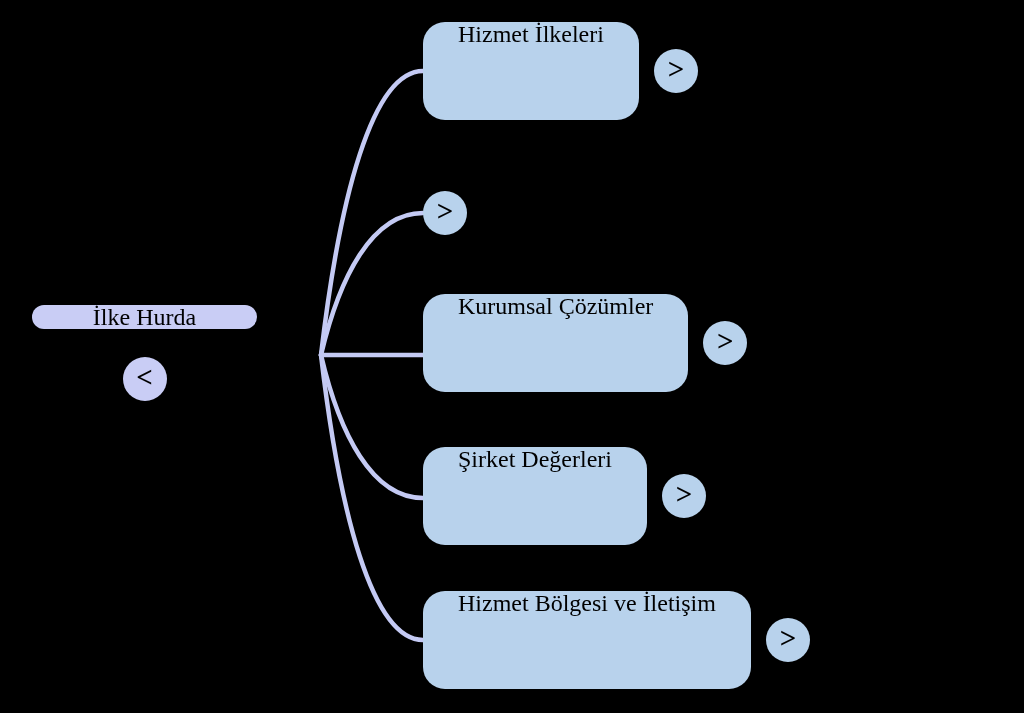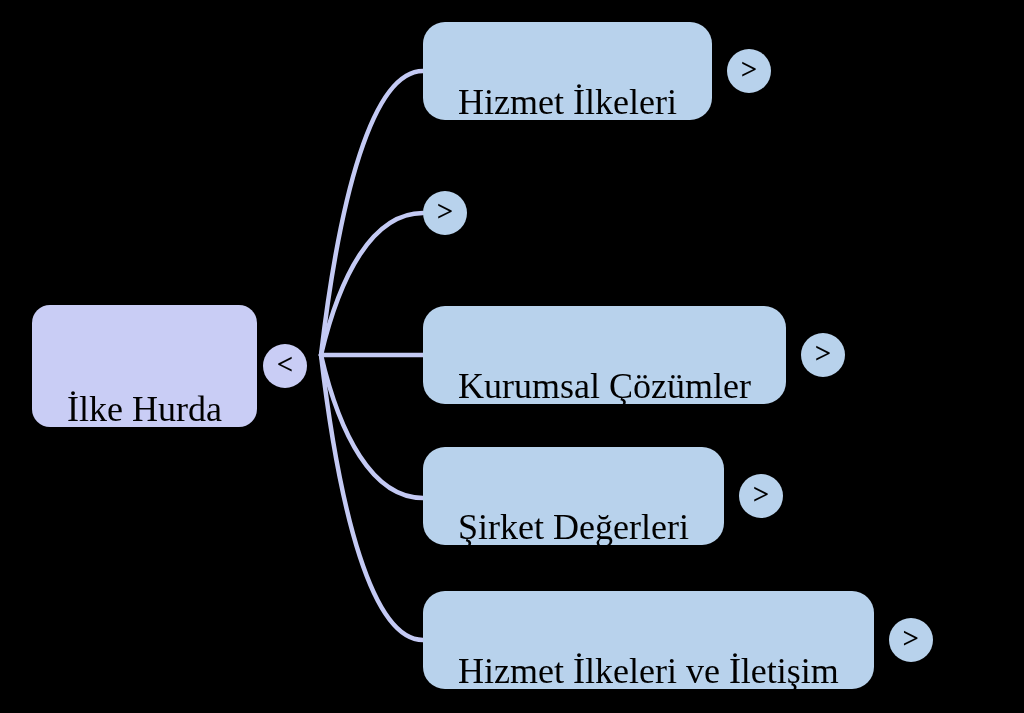--- a/index.html
+++ b/index.html
@@ -8,32 +8,32 @@
     --child-fill:#b8d2ec;
     --connector:#c4caf4;
     --text:#000000;
   }
   *{box-sizing:border-box;margin:0;padding:0;}
   html,body{width:1024px;height:713px;overflow:hidden;}
   body{background:var(--bg);font-family:"Liberation Serif",serif;}
   .stage{position:relative;width:1024px;height:713px;background:var(--bg);}
   svg.links{position:absolute;left:0;top:0;width:1024px;height:713px;display:block;}
   .row{position:absolute;display:flex;align-items:center;}
-  .root-row{left:32px;top:305px;height:122px;gap:6px;}
+  .root-row{left:32px;top:305px;height:89px;gap:28px;flex-direction:column;}
   .child-row{left:423px;height:98px;gap:15px;}
   .r1{top:22px}
   .r2{top:164px}
-  .r3{top:306px}
+  .r3{top:294px}
   .r4{top:447px}
   .r5{top:591px}
   .node{
-    display:flex;align-items:flex-end;height:100%;
+    display:flex;align-items:flex-start;height:100%;
     background:var(--child-fill);border-radius:22px;
     padding:0 35px;color:var(--text);
-    font-size:36px;line-height:1;white-space:nowrap;
+    font-size:24px;line-height:1;white-space:nowrap;
   }
   .root-node{
     background:var(--root-fill);border-radius:18px;
     width:225px;justify-content:center;padding:0 10px;
   }
   .toggle{
     width:44px;height:44px;border-radius:50%;
     background:var(--child-fill);border:none;cursor:pointer;
     display:flex;align-items:center;justify-content:center;
     color:var(--text);font-family:"Liberation Serif",serif;
@@ -92,20 +92,20 @@
     <div class="node">
       <span>Şirket Değerleri</span>
     </div>
     <button class="toggle">
       <span>&gt;</span>
     </button>
   </div>
 
   <div class="row child-row r5">
     <div class="node">
-      <span>Hizmet İlkeleri ve İletişim</span>
+      <span>Hizmet Bölgesi ve İletişim</span>
     </div>
     <button class="toggle">
       <span>&gt;</span>
     </button>
   </div>
 
 </div>
 
 </body></html>

